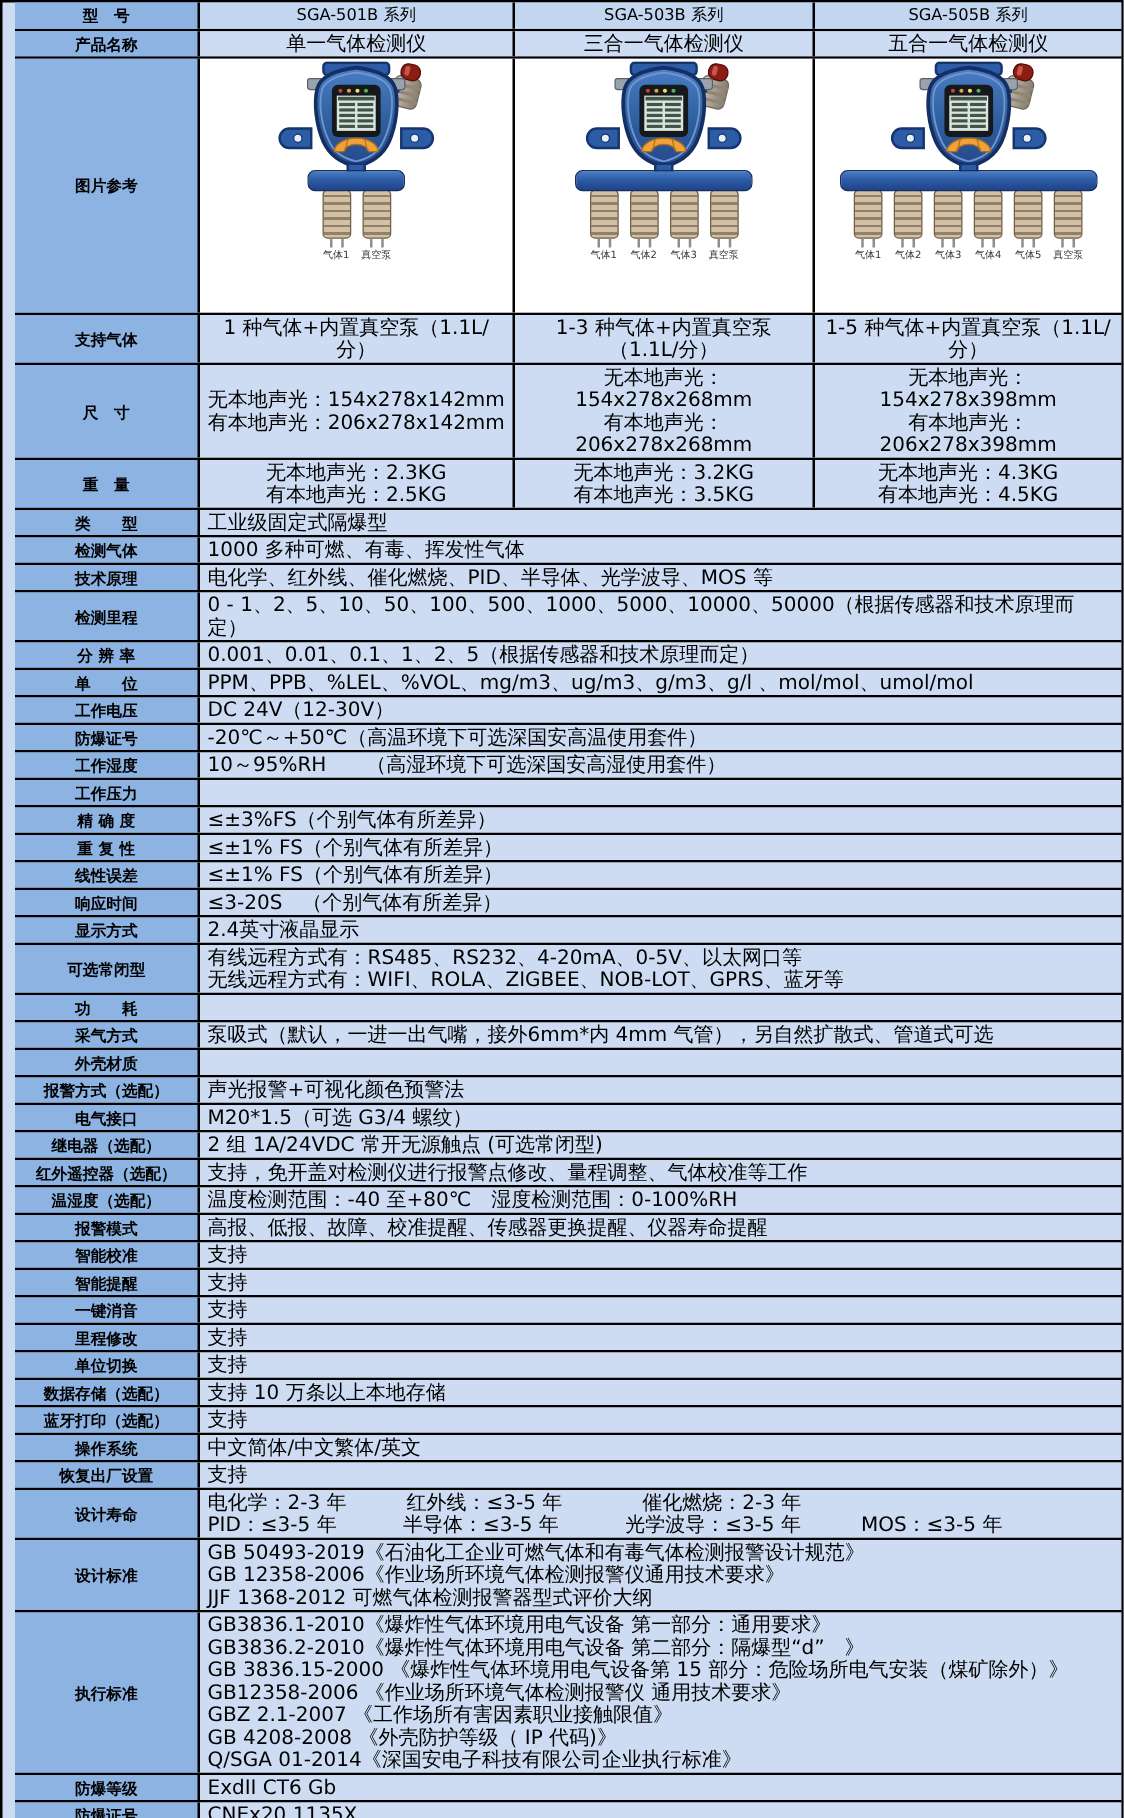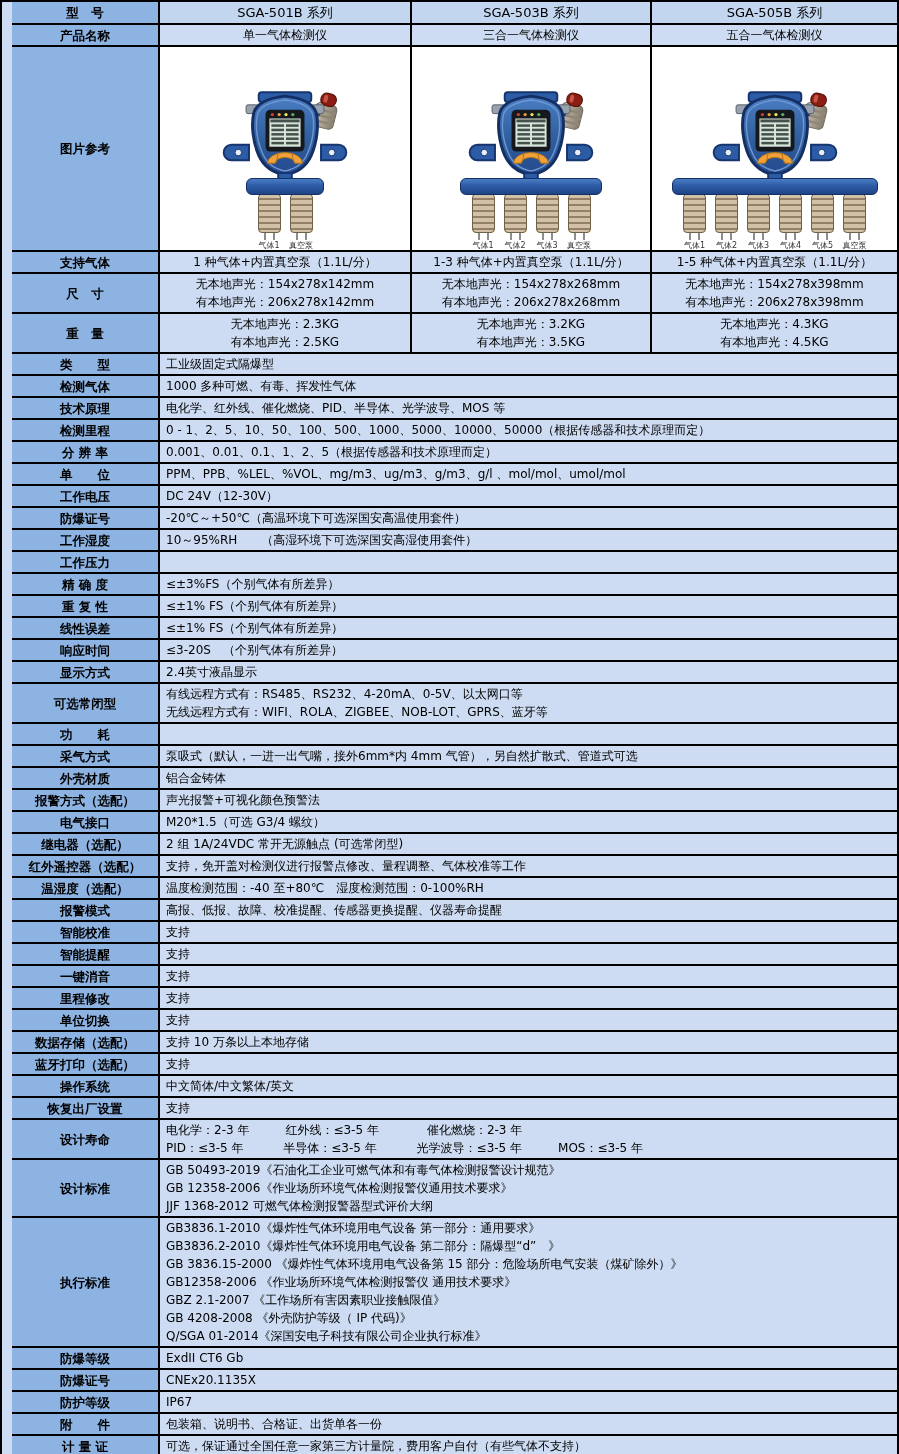--- a/index.html
+++ b/index.html
@@ -11,33 +11,33 @@
   *{box-sizing:border-box;}
   html,body{margin:0;padding:0;background:#fff;}
   body{width:899px;font-family:"DejaVu Sans","Liberation Sans",sans-serif;color:#000;}
   .sheet{width:899px;border:2px solid var(--border-black);background:var(--cell-blue);padding-left:10px;}
   .row{display:flex;border-bottom:2px solid var(--border-black);}
   .row:last-child{border-bottom:none;}
   .cell{min-height:20px;}
   .label{width:148px;flex:0 0 148px;background:var(--label-blue);border-right:2px solid var(--border-black);
          display:flex;align-items:center;justify-content:center;text-align:center;
          font-weight:bold;font-size:12.5px;line-height:15px;padding:1px 2px;}
-  .value{background:var(--cell-blue);display:flex;flex-direction:column;justify-content:flex-start;
-         font-size:12px;padding:1px 6px;}
+  .value{background:var(--cell-blue);display:flex;flex-direction:column;justify-content:center;
+         font-size:16px;padding:1px 6px;}
   .value .line{line-height:18px;white-space:pre-wrap;}
   .full{flex:1;}
   .c2{flex:0 0 252px;width:252px;border-right:2px solid var(--border-black);}
   .c3{flex:0 0 240px;width:240px;border-right:2px solid var(--border-black);}
   .c4{flex:1;}
   .center .line, .center{text-align:center;}
   .row-head .cell{min-height:19px;}
   .model{background:var(--header-cell-blue);font-weight:normal;font-size:13px;justify-content:center;}
   .model .line{line-height:19px;}
   
-  .image-cell{height:203px;background:#fff;display:flex;align-items:flex-end;justify-content:center;padding:2px 0 0;}
+  .image-cell{height:203px;background:#fff;display:flex;align-items:flex-start;justify-content:center;padding:2px 0 0;}
   .figure{display:flex;flex-direction:column;align-items:center;}
   .device{width:146px;height:90px;display:block;}
   .manifold{position:absolute;top:0;left:0;right:0;height:17px;border-radius:6px;
             background:linear-gradient(180deg,#4a7dc4 0%,#2d5ca6 45%,#1f4486 100%);
             border:1px solid #142f63;}
   .pump-assembly{position:relative;padding:15px 10px 0;margin-top:-3px;}
   .sensor-row{display:flex;gap:6px;}
   .sensor{display:flex;flex-direction:column;align-items:center;width:26px;}
   .cyl{width:23px;height:40px;border:1px solid #6f6148;border-radius:5px 5px 4px 4px;
        background:repeating-linear-gradient(180deg,#d3c1a7 0 4px,#948066 4px 6px);
@@ -525,23 +525,20 @@
         <div class="cell label">功　　耗</div>
       </div>
       <div class="row">
         <div class="cell label">采气方式</div>
         <div class="cell value full">
           <div class="line">泵吸式（默认，一进一出气嘴，接外6mm*内 4mm 气管），另自然扩散式、管道式可选</div>
         </div>
       </div>
       <div class="row">
         <div class="cell label">外壳材质</div>
-        <div class="cell value full">
-          <div class="line">铝合金铸体</div>
-        </div>
       </div>
       <div class="row">
         <div class="cell label">报警方式（选配）</div>
         <div class="cell value full">
           <div class="line">声光报警+可视化颜色预警法</div>
         </div>
       </div>
       <div class="row">
         <div class="cell label">电气接口</div>
         <div class="cell value full">

